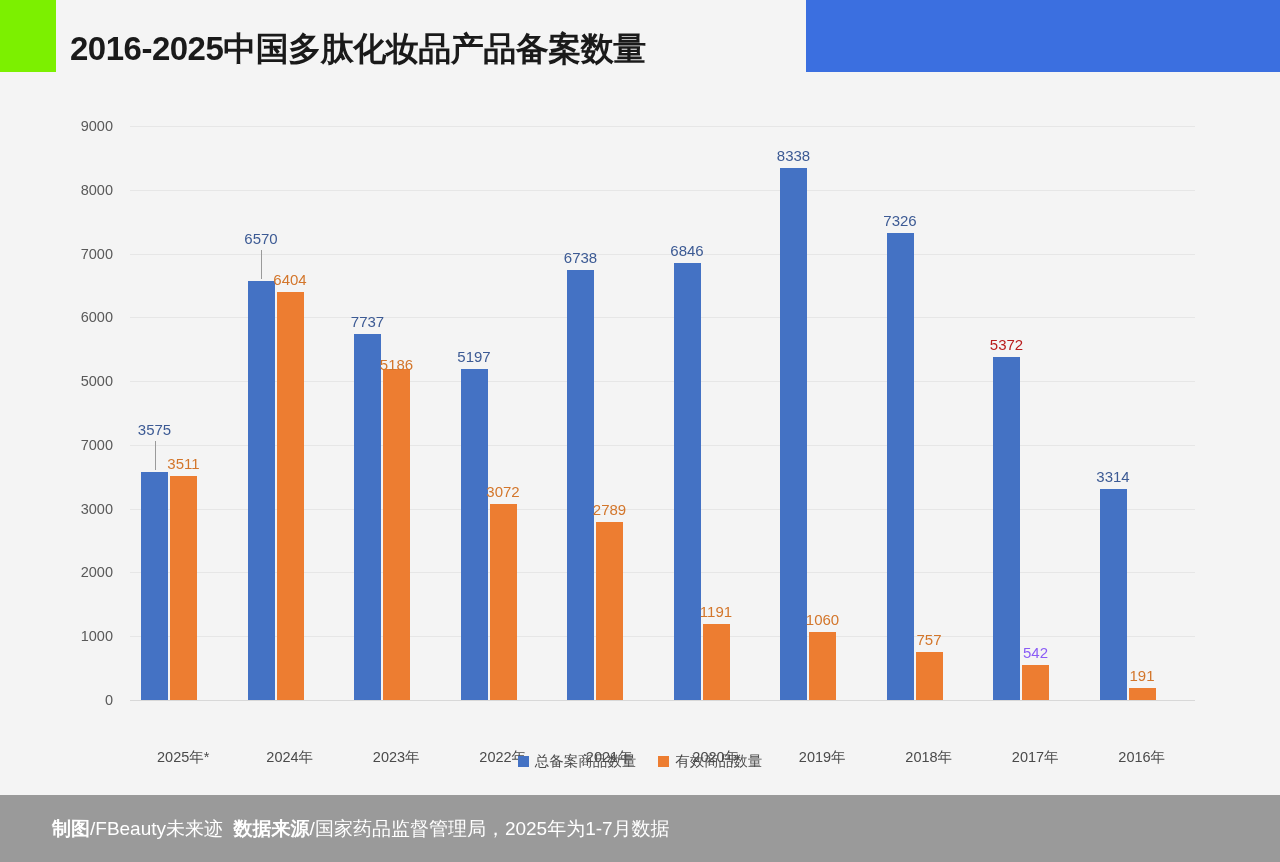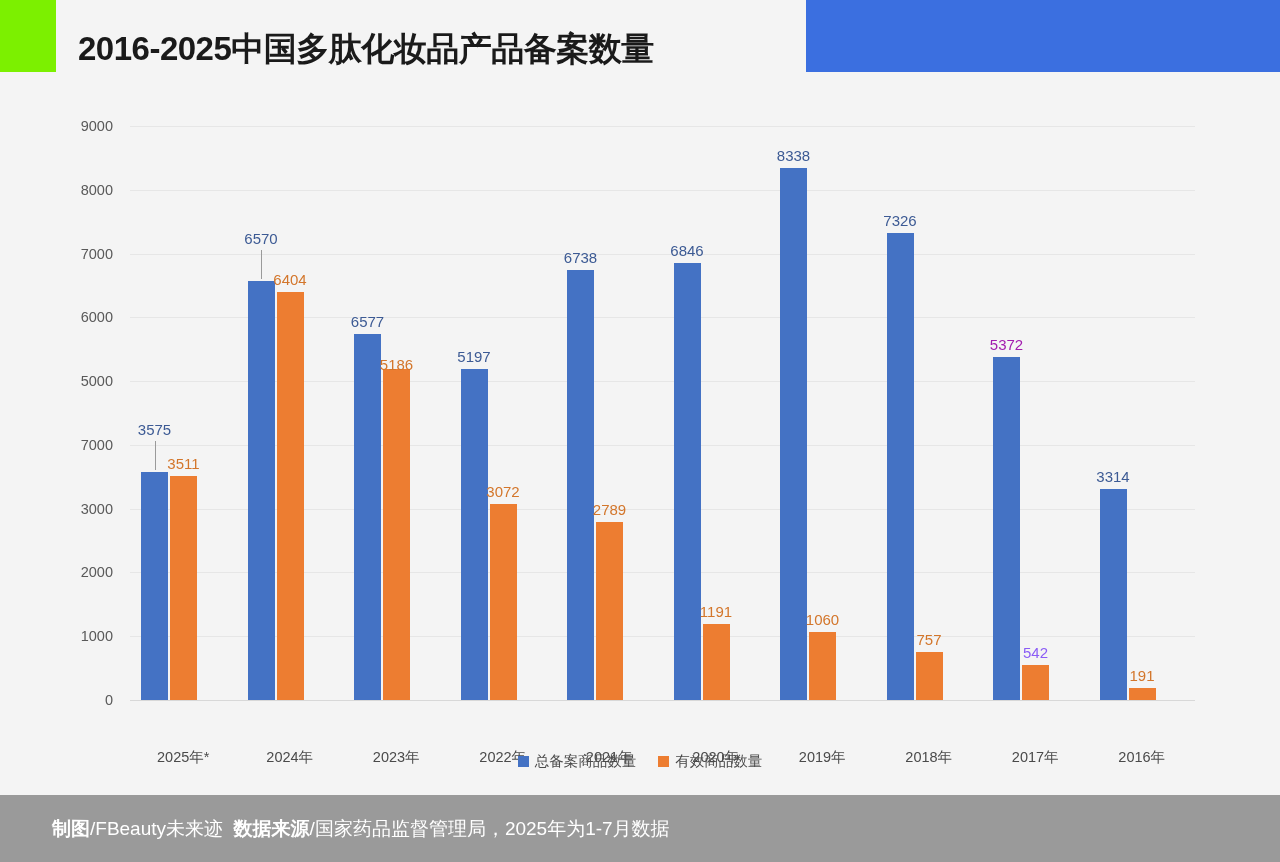--- a/index.html
+++ b/index.html
@@ -19,21 +19,21 @@
   .header { position: absolute; left: 0; top: 0; width: 1280px; height: 86px; }
   .hdr-green {
     position: absolute; left: 0; top: 0; width: 56px; height: 72px;
     background: #7cf000;
   }
   .hdr-blue {
     position: absolute; left: 806px; top: 0; width: 474px; height: 72px;
     background: #3b6fe0;
   }
   .hdr-title {
-    position: absolute; left: 78px; top: 27px;
+    position: absolute; left: 70px; top: 27px;
     font-size: 33px; font-weight: bold; color: #1a1a1a;
     letter-spacing: -0.5px; white-space: nowrap;
     font-family: "Liberation Sans", "DejaVu Sans", sans-serif;
   }
 
   
   .chart-wrap { position: absolute; left: 0; top: 86px; width: 1280px; height: 709px; }
 
   .plot {
     position: absolute;
@@ -165,21 +165,21 @@
             <div class="bar total" title="总备案商品数量 2024年: 6570" style="height: 419.02px; background: rgb(68, 114, 196);"></div>
             <div class="bar valid" title="有效商品数量 2024年: 6404" style="height: 408.433px; background: rgb(237, 125, 49);"></div>
           </div>
           <div class="dlabel total" style="left: 131px; bottom: 453.02px; color: rgb(60, 90, 148);">6570</div>
           <div class="leader" style="left: 131px; bottom: 421.02px; height: 29px;"></div>
           <div class="dlabel valid" style="left: 160px; bottom: 412.433px; color: rgb(211, 118, 43);">6404</div>
           <div class="group" style="left: 213px; width: 106.5px;">
             <div class="bar total" title="总备案商品数量 2023年: 5738" style="height: 365.957px; background: rgb(68, 114, 196);"></div>
             <div class="bar valid" title="有效商品数量 2023年: 5186" style="height: 330.752px; background: rgb(237, 125, 49);"></div>
           </div>
-          <div class="dlabel total" style="left: 237.5px; bottom: 369.957px; color: rgb(60, 90, 148);">6577</div>
+          <div class="dlabel total" style="left: 237.5px; bottom: 369.957px; color: rgb(60, 90, 148);">7737</div>
           <div class="dlabel valid" style="left: 266.5px; bottom: 327px; color: rgb(211, 118, 43);">5186</div>
           <div class="group" style="left: 319.5px; width: 106.5px;">
             <div class="bar total" title="总备案商品数量 2022年: 5197" style="height: 331.453px; background: rgb(68, 114, 196);"></div>
             <div class="bar valid" title="有效商品数量 2022年: 3072" style="height: 195.925px; background: rgb(237, 125, 49);"></div>
           </div>
           <div class="dlabel total" style="left: 344px; bottom: 335.453px; color: rgb(60, 90, 148);">5197</div>
           <div class="dlabel valid" style="left: 373px; bottom: 199.925px; color: rgb(211, 118, 43);">3072</div>
           <div class="group" style="left: 426px; width: 106.5px;">
             <div class="bar total" title="总备案商品数量 2021年: 6738" style="height: 429.735px; background: rgb(68, 114, 196);"></div>
             <div class="bar valid" title="有效商品数量 2021年: 2789" style="height: 177.876px; background: rgb(237, 125, 49);"></div>
@@ -201,21 +201,21 @@
           <div class="group" style="left: 745.5px; width: 106.5px;">
             <div class="bar total" title="总备案商品数量 2018年: 7326" style="height: 467.236px; background: rgb(68, 114, 196);"></div>
             <div class="bar valid" title="有效商品数量 2018年: 757" style="height: 48.2798px; background: rgb(237, 125, 49);"></div>
           </div>
           <div class="dlabel total" style="left: 770px; bottom: 471.236px; color: rgb(60, 90, 148);">7326</div>
           <div class="dlabel valid" style="left: 799px; bottom: 52.2798px; color: rgb(211, 118, 43);">757</div>
           <div class="group" style="left: 852px; width: 106.5px;">
             <div class="bar total" title="总备案商品数量 2017年: 5372" style="height: 342.614px; background: rgb(68, 114, 196);"></div>
             <div class="bar valid" title="有效商品数量 2017年: 542" style="height: 34.5676px; background: rgb(237, 125, 49);"></div>
           </div>
-          <div class="dlabel total" style="left: 876.5px; bottom: 346.614px; color: #a21caf;">5372</div>
+          <div class="dlabel total" style="left: 876.5px; bottom: 346.614px; color: #b91c1c;">5372</div>
           <div class="dlabel valid" style="left: 905.5px; bottom: 38.5676px; color: #8b5cf6;">542</div>
           <div class="group" style="left: 958.5px; width: 106.5px;">
             <div class="bar total" title="总备案商品数量 2016年: 3314" style="height: 211.36px; background: rgb(68, 114, 196);"></div>
             <div class="bar valid" title="有效商品数量 2016年: 191" style="height: 12.1816px; background: rgb(237, 125, 49);"></div>
           </div>
           <div class="dlabel total" style="left: 983px; bottom: 215.36px; color: rgb(60, 90, 148);">3314</div>
           <div class="dlabel valid" style="left: 1012px; bottom: 16.1816px; color: rgb(211, 118, 43);">191</div>
         </div>
       <div id="xlabels">
           <div class="xlabel" style="left: 53.25px;">2025年*</div>

